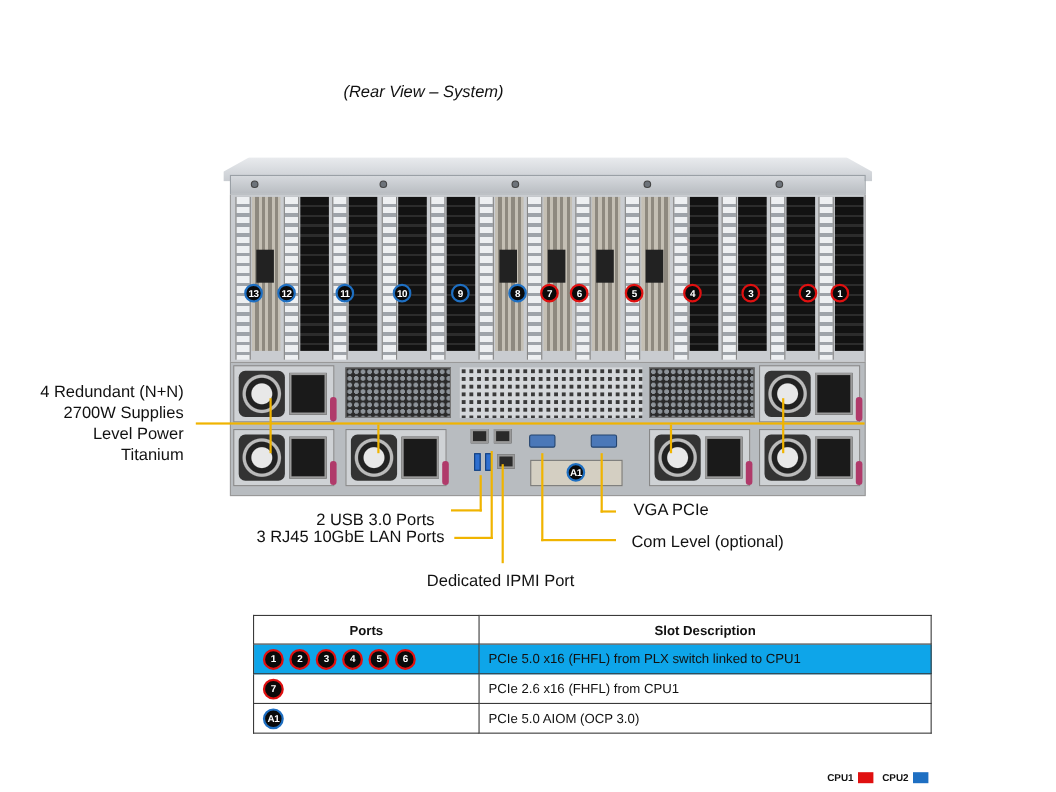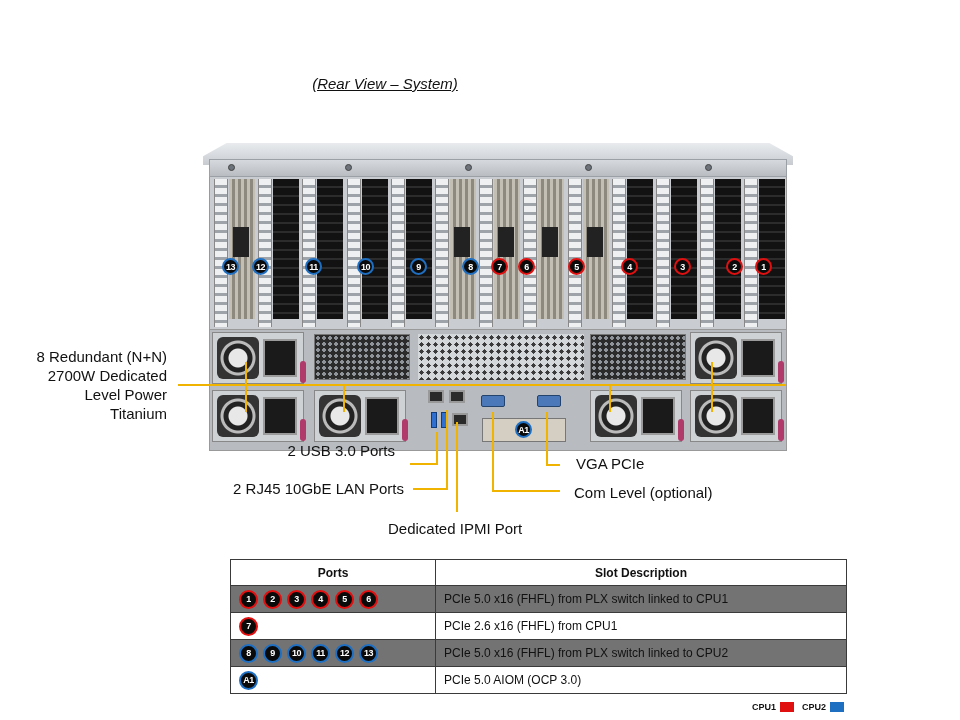--- a/index.html
+++ b/index.html
@@ -1,19 +1,19 @@
 <!DOCTYPE html>
 <html><head>
 <meta charset="utf-8">
 <style>
   html, body { margin:0; padding:0; }
   body { width:960px; height:720px; position:relative; background:#ffffff; overflow:hidden;
          font-family:"Liberation Sans", sans-serif; color:#111; }
   .abs { position:absolute; }
-  .view-title { left:0; width:770px; top:75px; text-align:center; font-style:italic; font-size:15px;text-decoration:underline; }
+  .view-title { left:0; width:770px; top:75px; text-align:center; font-style:italic; font-size:15px; }
 
   
   .chassis { left:203px; top:143px; width:590px; height:308px; }
   .chassis-top { position:absolute; left:0; top:0; width:590px; height:22px;
      background:linear-gradient(#e9ebee,#c8ccd1); clip-path:polygon(4% 0,96% 0,100% 60%,100% 100%,0 100%,0 60%); }
   .chassis-lip { position:absolute; left:6px; top:16px; width:578px; height:18px; background:linear-gradient(#d6d9dd,#b9bdc2); border:1px solid #9aa0a6; box-sizing:border-box; }
   .screw { position:absolute; width:7px; height:7px; border-radius:50%; background:#6d737a; border:1px solid #444; box-sizing:border-box; }
   .card-area { position:absolute; left:6px; top:34px; width:578px; height:152px; background:#c9ccd0; border-left:1px solid #999; border-right:1px solid #999; box-sizing:border-box; }
   .bracket { position:absolute; top:2px; height:148px; width:14px; background:repeating-linear-gradient(#eef0f2 0 6px,#9ea3a9 6px 9px); border-left:1px solid #888; border-right:1px solid #888; box-sizing:border-box; }
   .card { position:absolute; top:2px; height:140px; width:26px; background:repeating-linear-gradient(#121212 0 7px,#2c2c2c 7px 9px); }
@@ -39,21 +39,21 @@
 
   
   .ln { position:absolute; background:#f0b400; }
   .callout { position:absolute; font-size:15px; white-space:nowrap; }
   .psu-label { position:absolute; right:793px; top:347px; text-align:right; font-size:15px; line-height:19px; }
 
   
   .slot-table { position:absolute; left:230px; top:559px; width:617px; border-collapse:collapse; font-size:12px; }
   .slot-table th, .slot-table td { border:1px solid #3a3a3a; height:26px; padding:0 8px; text-align:left; }
   .slot-table th { text-align:center; font-weight:bold; font-size:12px; background:#fff; height:25px; }
-  .slot-table tr.shade td { background:#737373;margin-left:12px; }
+  .slot-table tr.shade td { background:#0ea5e9;margin-left:12px; }
   .slot-table td.slots { width:188px; }
   .tbadge { display:inline-block; width:19px; height:19px; border-radius:50%; background:#0a0a0a; color:#fff; font-weight:bold;
      font-size:9px; line-height:15px; text-align:center; box-sizing:border-box; border:2px solid; margin-right:5px; vertical-align:middle; letter-spacing:-0.5px; }
   .tbadge.cpu1 { border-color:#e01010; }
   .tbadge.cpu2 { border-color:#1e6fc2; }
 
   .legend { position:absolute; left:752px; top:702px; font-size:9px; font-weight:bold; display:flex; align-items:flex-start; gap:4px; }
   .legend .sw { display:inline-block; width:14px; height:10px; margin-right:4px; }
 </style>
 </head>
@@ -173,51 +173,47 @@
   <div class="ln" style="left:446px;top:410px;width:2px;height:80px"></div>
   <div class="ln" style="left:413px;top:488px;width:35px;height:2px"></div>
   <div class="ln" style="left:456px;top:422px;width:2px;height:90px"></div>
   <div class="ln" style="left:492px;top:412px;width:2px;height:80px"></div>
   <div class="ln" style="left:492px;top:490px;width:68px;height:2px"></div>
   <div class="ln" style="left:546px;top:412px;width:2px;height:54px"></div>
   <div class="ln" style="left:546px;top:464px;width:14px;height:2px"></div>
 </div>
 
 <div class="psu-label">
-  <div>8 Redundant (N+N)</div>
-  <div>2700W Dedicated</div>
+  <div>4 Redundant (N+N)</div>
+  <div>2700W Supplies</div>
   <div>Level Power</div>
   <div>Titanium</div>
 </div>
-<div class="callout" style="right:565px;top:442px">2 USB 3.0 Ports</div>
-<div class="callout" style="right:556px;top:480px">2 RJ45 10GbE LAN Ports</div>
+<div class="callout" style="right:565px;top:464px">2 USB 3.0 Ports</div>
+<div class="callout" style="right:556px;top:480px">3 RJ45 10GbE LAN Ports</div>
 <div class="callout" style="left:388px;top:520px">Dedicated IPMI Port</div>
 <div class="callout" style="left:576px;top:455px">VGA PCIe</div>
 <div class="callout" style="left:574px;top:484px">Com Level (optional)</div>
 
 <table class="slot-table">
   <thead>
     <tr>
       <th>Ports</th>
       <th>Slot Description</th>
     </tr>
   </thead>
   <tbody id="slot-tbody">
       <tr class="shade">
         <td class="slots"><span class="tbadge cpu1">1</span><span class="tbadge cpu1">2</span><span class="tbadge cpu1">3</span><span class="tbadge cpu1">4</span><span class="tbadge cpu1">5</span><span class="tbadge cpu1">6</span></td>
         <td>PCIe 5.0 x16 (FHFL) from PLX switch linked to CPU1</td>
       </tr>
       <tr>
         <td class="slots"><span class="tbadge cpu1">7</span></td>
         <td>PCIe 2.6 x16 (FHFL) from CPU1</td>
       </tr>
-      <tr class="shade">
-        <td class="slots"><span class="tbadge cpu2">8</span><span class="tbadge cpu2">9</span><span class="tbadge cpu2">10</span><span class="tbadge cpu2">11</span><span class="tbadge cpu2">12</span><span class="tbadge cpu2">13</span></td>
-        <td>PCIe 5.0 x16 (FHFL) from PLX switch linked to CPU2</td>
-      </tr>
       <tr>
         <td class="slots"><span class="tbadge cpu2">A1</span></td>
         <td>PCIe 5.0 AIOM (OCP 3.0)</td>
       </tr>
     </tbody>
 </table>
 
 <div class="legend">
   <span>CPU1</span>
   <span class="sw" id="sw1" style="background: rgb(224, 16, 16);"></span>

